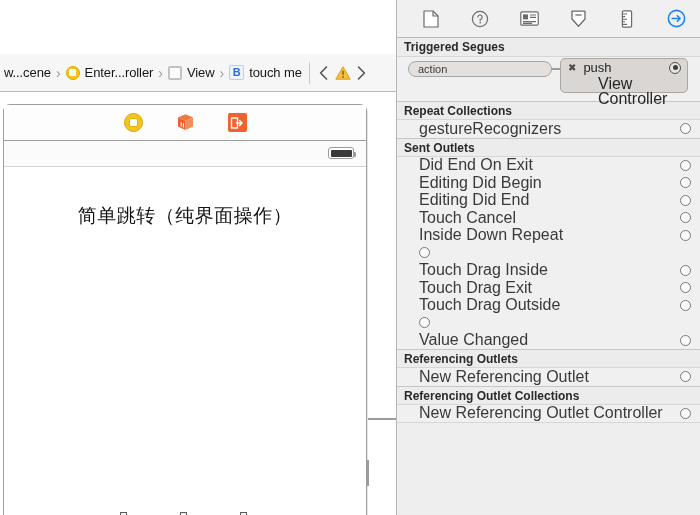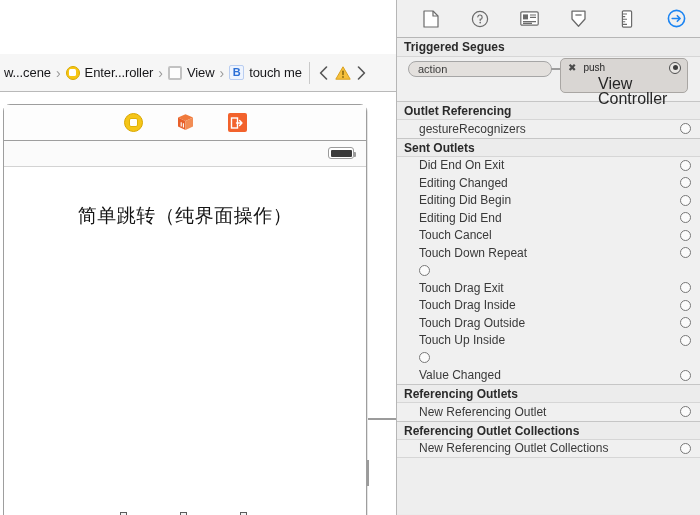--- a/index.html
+++ b/index.html
@@ -163,21 +163,21 @@
     background:#ececec;
     border-top:1px solid #c6c6c6;
     border-bottom:1px solid #d6d6d6;
   }
   .sec-header.first { border-top:none; }
 
   .row {
     position:relative; height:17.5px;
     display:flex; align-items:center;
     padding-left:22px; padding-right:9px;
-    font-size:12px; color:#3a3a3a;
+    font-size:16px; color:#3a3a3a;
     background:#f0f0f0;
   }
   .row .label { flex:1; white-space:nowrap; }
   .conn-dot {
     width:11px; height:11px; border-radius:50%;
     border:1.3px solid #787878; background:#fbfbfb;
     flex:0 0 auto;
   }
 
   
@@ -199,21 +199,21 @@
   }
   #segue-box {
     position:absolute; left:163px; top:1px;
     width:128px; height:35px;
     background:#d9d6d3; border:1px solid #a9a6a3; border-radius:5px;
   }
   #segue-row1 {
     display:flex; align-items:center; height:17px; padding:0 6px 0 7px; gap:7px;
   }
   #segue-x { font-size:10px; color:#4a4a4a; font-weight:bold; }
-  #segue-kind { font-size:10px; color:#262626; flex:1; }
+  #segue-kind { font-size:13px; color:#262626; flex:1; }
   #segue-radio {
     width:12px;height:12px;border-radius:50%;
     border:1.4px solid #4f4f4f; background:#e8e6e3;
     display:flex;align-items:center;justify-content:center;
   }
   #segue-radio i{ width:5px;height:5px;border-radius:50%;background:#3d3d3d;display:block;}
   #segue-row2 {
     padding-left:37px; font-size:16px; color:#262626; line-height:15px;
   }
 
@@ -391,89 +391,81 @@
             <span id="segue-x">✖</span>
             <span id="segue-kind">push</span>
             <span id="segue-radio">
                 <i></i>
               </span>
           </div>
           <div id="segue-row2">View Controller</div>
         </div>
       </div>
 
-      <div class="sec-header">Outlet Referencing</div>
+      <div class="sec-header">Repeat Collections</div>
       <div class="row">
         <span class="label">gestureRecognizers</span>
         <span class="conn-dot"></span>
       </div>
 
       <div class="sec-header">Sent Outlets</div>
       <div>
         <div class="row">
           <span class="label">Did End On Exit</span>
           <span class="conn-dot"></span>
         </div>
         <div class="row">
-          <span class="label">Editing Changed</span>
-          <span class="conn-dot"></span>
-        </div>
-        <div class="row">
           <span class="label">Editing Did Begin</span>
           <span class="conn-dot"></span>
         </div>
         <div class="row">
           <span class="label">Editing Did End</span>
           <span class="conn-dot"></span>
         </div>
         <div class="row">
           <span class="label">Touch Cancel</span>
           <span class="conn-dot"></span>
         </div>
         <div class="row">
-          <span class="label">Touch Down Repeat</span>
-          <span class="conn-dot"></span>
-        </div>
-        <div class="row">
+          <span class="label">Inside Down Repeat</span>
+          <span class="conn-dot"></span>
+        </div>
+        <div class="row">
+          <span class="conn-dot"></span>
+        </div>
+        <div class="row">
+          <span class="label">Touch Drag Inside</span>
           <span class="conn-dot"></span>
         </div>
         <div class="row">
           <span class="label">Touch Drag Exit</span>
           <span class="conn-dot"></span>
         </div>
         <div class="row">
-          <span class="label">Touch Drag Inside</span>
-          <span class="conn-dot"></span>
-        </div>
-        <div class="row">
           <span class="label">Touch Drag Outside</span>
-          <span class="conn-dot"></span>
-        </div>
-        <div class="row">
-          <span class="label">Touch Up Inside</span>
           <span class="conn-dot"></span>
         </div>
         <div class="row">
           <span class="conn-dot"></span>
         </div>
         <div class="row">
           <span class="label">Value Changed</span>
           <span class="conn-dot"></span>
         </div>
       </div>
 
       <div class="sec-header">Referencing Outlets</div>
       <div class="row">
         <span class="label">New Referencing Outlet</span>
         <span class="conn-dot"></span>
       </div>
 
       <div class="sec-header">Referencing Outlet Collections</div>
       <div class="row">
-        <span class="label">New Referencing Outlet Collections</span>
+        <span class="label">New Referencing Outlet Controller</span>
         <span class="conn-dot"></span>
       </div>
 
       <div class="thin-sep"></div>
       <div id="inspector-filler"></div>
     </div>
   </div>
 </div>
 
 </body></html>

